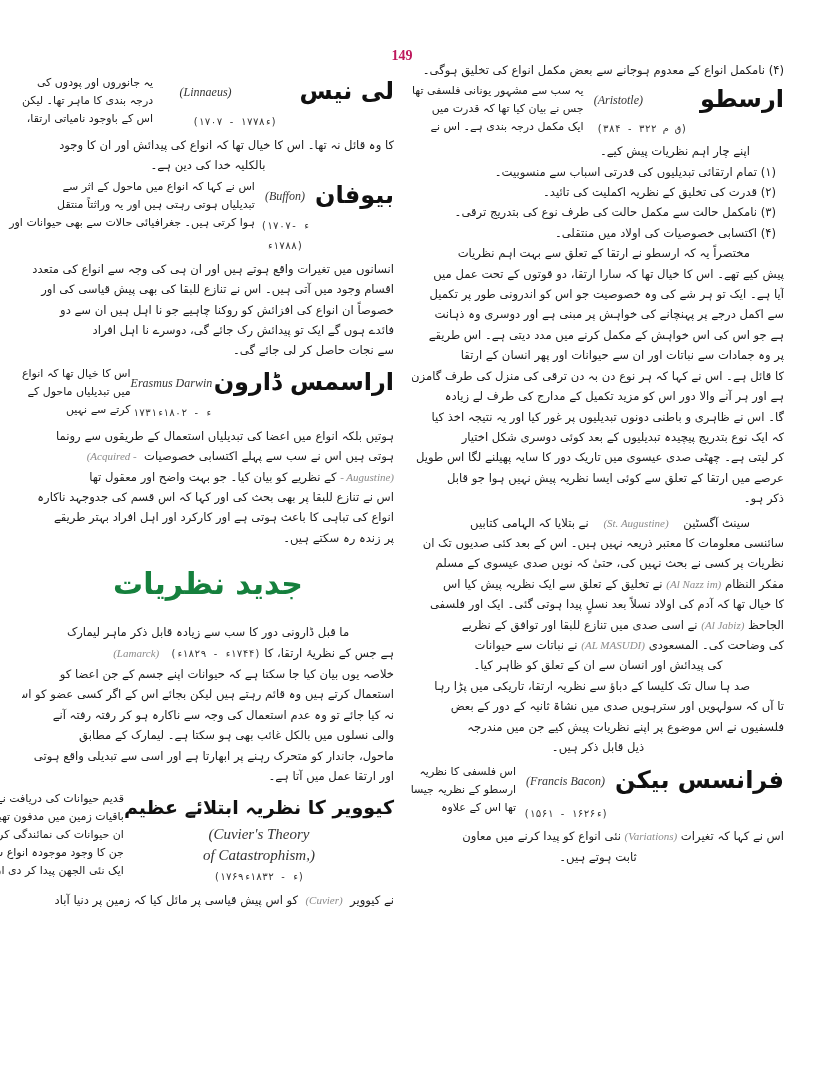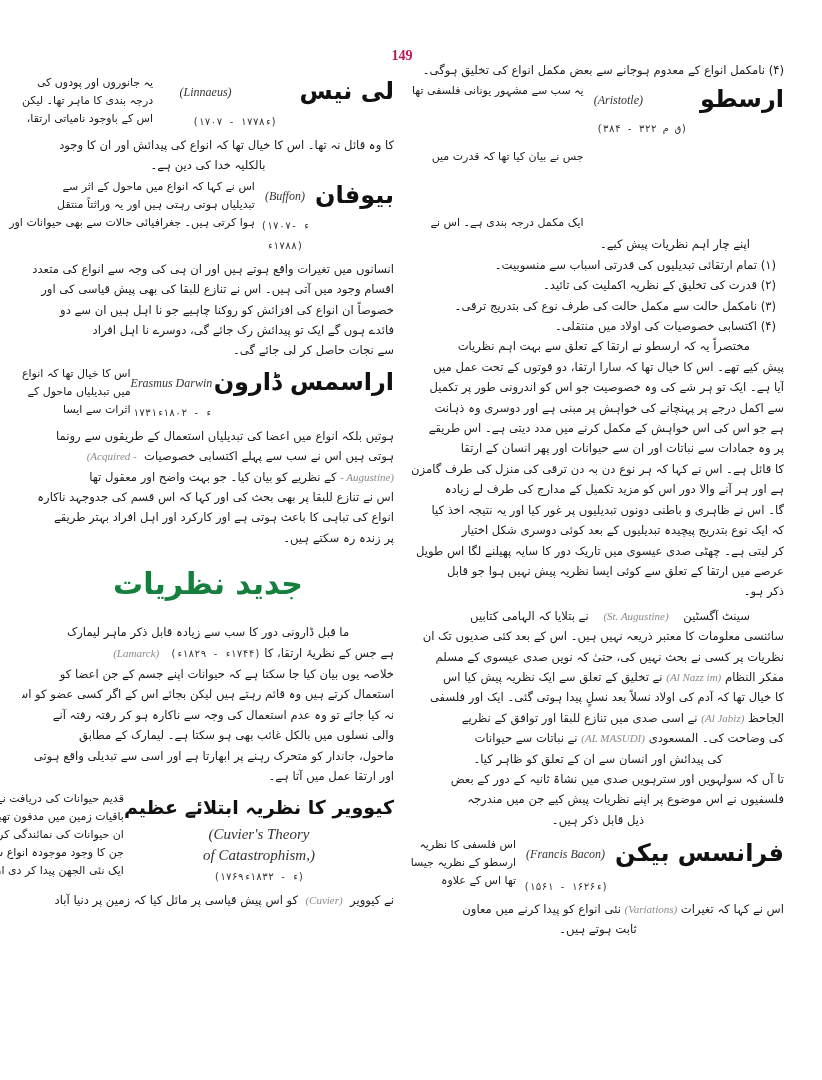--- a/index.html
+++ b/index.html
@@ -54,21 +54,21 @@
   <div class="line">(۴) نامکمل انواع کے معدوم ہوجانے سے بعض مکمل انواع کی تخلیق ہوگی۔</div>
 
   <div class="heading-block">
     <div class="stack">
       <div class="heading-name">ارسطو</div>
     </div>
     <div class="stack" style="width:120px;">
       <div class="heading-latin">(Aristotle)</div>
       <div class="heading-dates" style="margin-top:8px;">(۳۸۴ - ۳۲۲ ق م)</div>
     </div>
-    <div class="stack" style="margin-right:auto;gap:48px;">
+    <div class="stack" style="margin-right:auto;">
       <div class="side-text">یہ سب سے مشہور یونانی فلسفی تھا</div>
       <div class="side-text">جس نے بیان کیا تھا کہ قدرت میں</div>
       <div class="side-text">ایک مکمل درجہ بندی ہے۔ اس نے</div>
     </div>
   </div>
   <div class="line indent">اپنے چار اہم نظریات پیش کیے۔</div>
   <div class="line item">(۱)  تمام ارتقائی تبدیلیوں کی قدرتی اسباب سے منسوبیت۔</div>
   <div class="line item">(۲)  قدرت کی تخلیق کے نظریہ اکملیت کی تائید۔</div>
   <div class="line item">(۳)  نامکمل حالت سے مکمل حالت کی طرف نوع کی بتدریج ترقی۔</div>
   <div class="line item">(۴)  اکتسابی خصوصیات کی اولاد میں منتقلی۔</div>
@@ -103,20 +103,21 @@
     <span>الجاحظ</span>
     <span class="gray-latin">(Al Jabiz)</span>
     <span>نے اسی صدی میں تنازع للبقا اور توافق کے نظریے</span>
   </div>
   <div class="line">
     <span>کی وضاحت کی۔ المسعودی</span>
     <span class="gray-latin">(AL MASUDI)</span>
     <span>نے نباتات سے حیوانات</span>
   </div>
   <div class="line center">کی پیدائش اور انسان سے ان کے تعلق کو ظاہر کیا۔</div>
+  <div class="line indent">صد ہا سال تک کلیسا کے دباؤ سے نظریہ ارتقا، تاریکی میں پڑا رہا</div>
   <div class="line">تا آں کہ سولہویں اور سترہویں صدی میں نشاۃ ثانیہ کے دور کے بعض</div>
   <div class="line">فلسفیوں نے اس موضوع پر اپنے نظریات پیش کیے جن میں مندرجہ</div>
   <div class="line center">ذیل قابل ذکر ہیں۔</div>
 
   <div class="heading-block" style="margin-top:6px;">
     <div class="heading-name">فرانسس بیکن</div>
     <div class="stack" style="width:150px;">
       <div class="heading-latin">(Francis Bacon)</div>
       <div class="heading-dates" style="margin-top:12px;">(۱۵۶۱ - ۱۶۲۶ء)</div>
     </div>
@@ -170,21 +171,21 @@
 
   <div class="heading-block" style="margin-top:4px;">
     <div class="heading-name">اراسمس ڈارون</div>
     <div class="stack" style="width:140px;">
       <div class="heading-latin" style="padding-left:0;padding-right:0;">Erasmus Darwin</div>
       <div class="heading-dates" style="margin-top:10px;">۱۷۳۱ء - ۱۸۰۲ء</div>
     </div>
     <div class="stack" style="margin-right:auto;">
       <div class="side-text">اس کا خیال تھا کہ انواع</div>
       <div class="side-text">میں تبدیلیاں ماحول کے</div>
-      <div class="side-text">اثرات سے ایسا</div>
+      <div class="side-text">کرتے سے نہیں</div>
     </div>
   </div>
   <div class="line">ہوتیں بلکہ انواع میں اعضا کی تبدیلیاں استعمال کے طریقوں سے رونما</div>
   <div class="line">
     <span>ہوتی ہیں اس نے سب سے پہلے اکتسابی خصوصیات</span>
     &nbsp;<span class="gray-latin">(Acquired -</span>
   </div>
   <div class="line">
     <span class="gray-latin">- Augustine)</span>
     <span>کے نظریے کو بیان کیا۔ جو بہت واضح اور معقول تھا</span>

